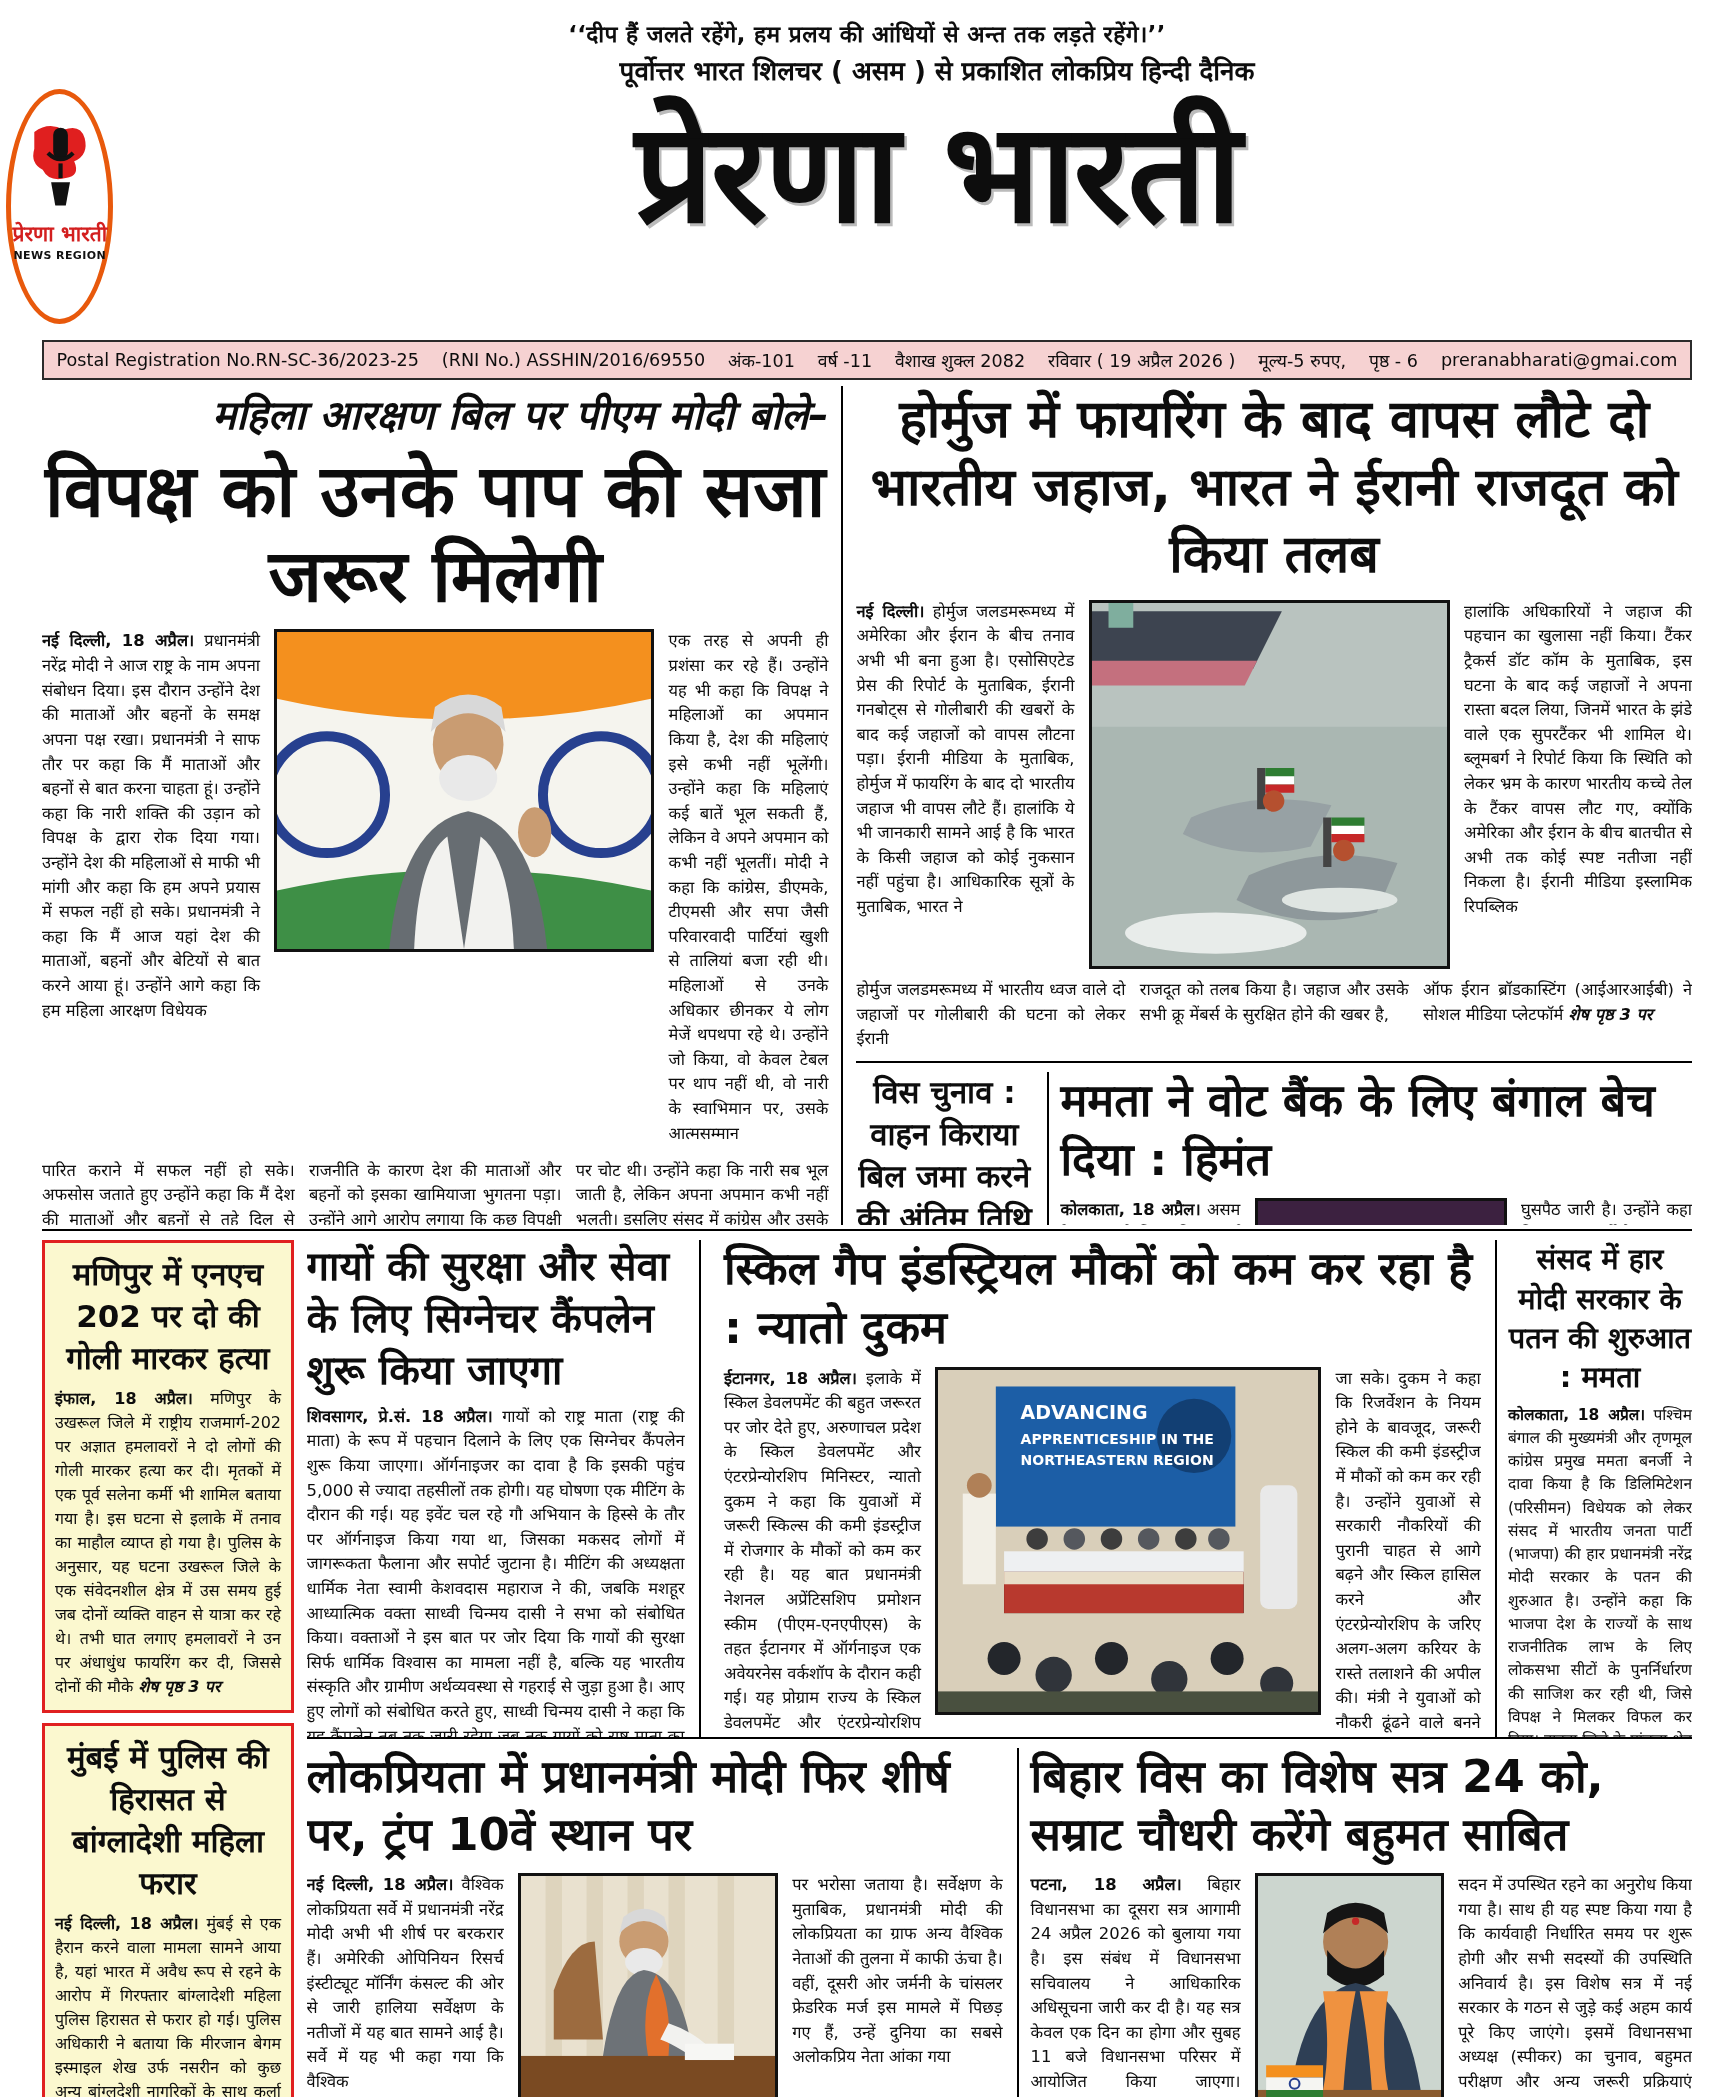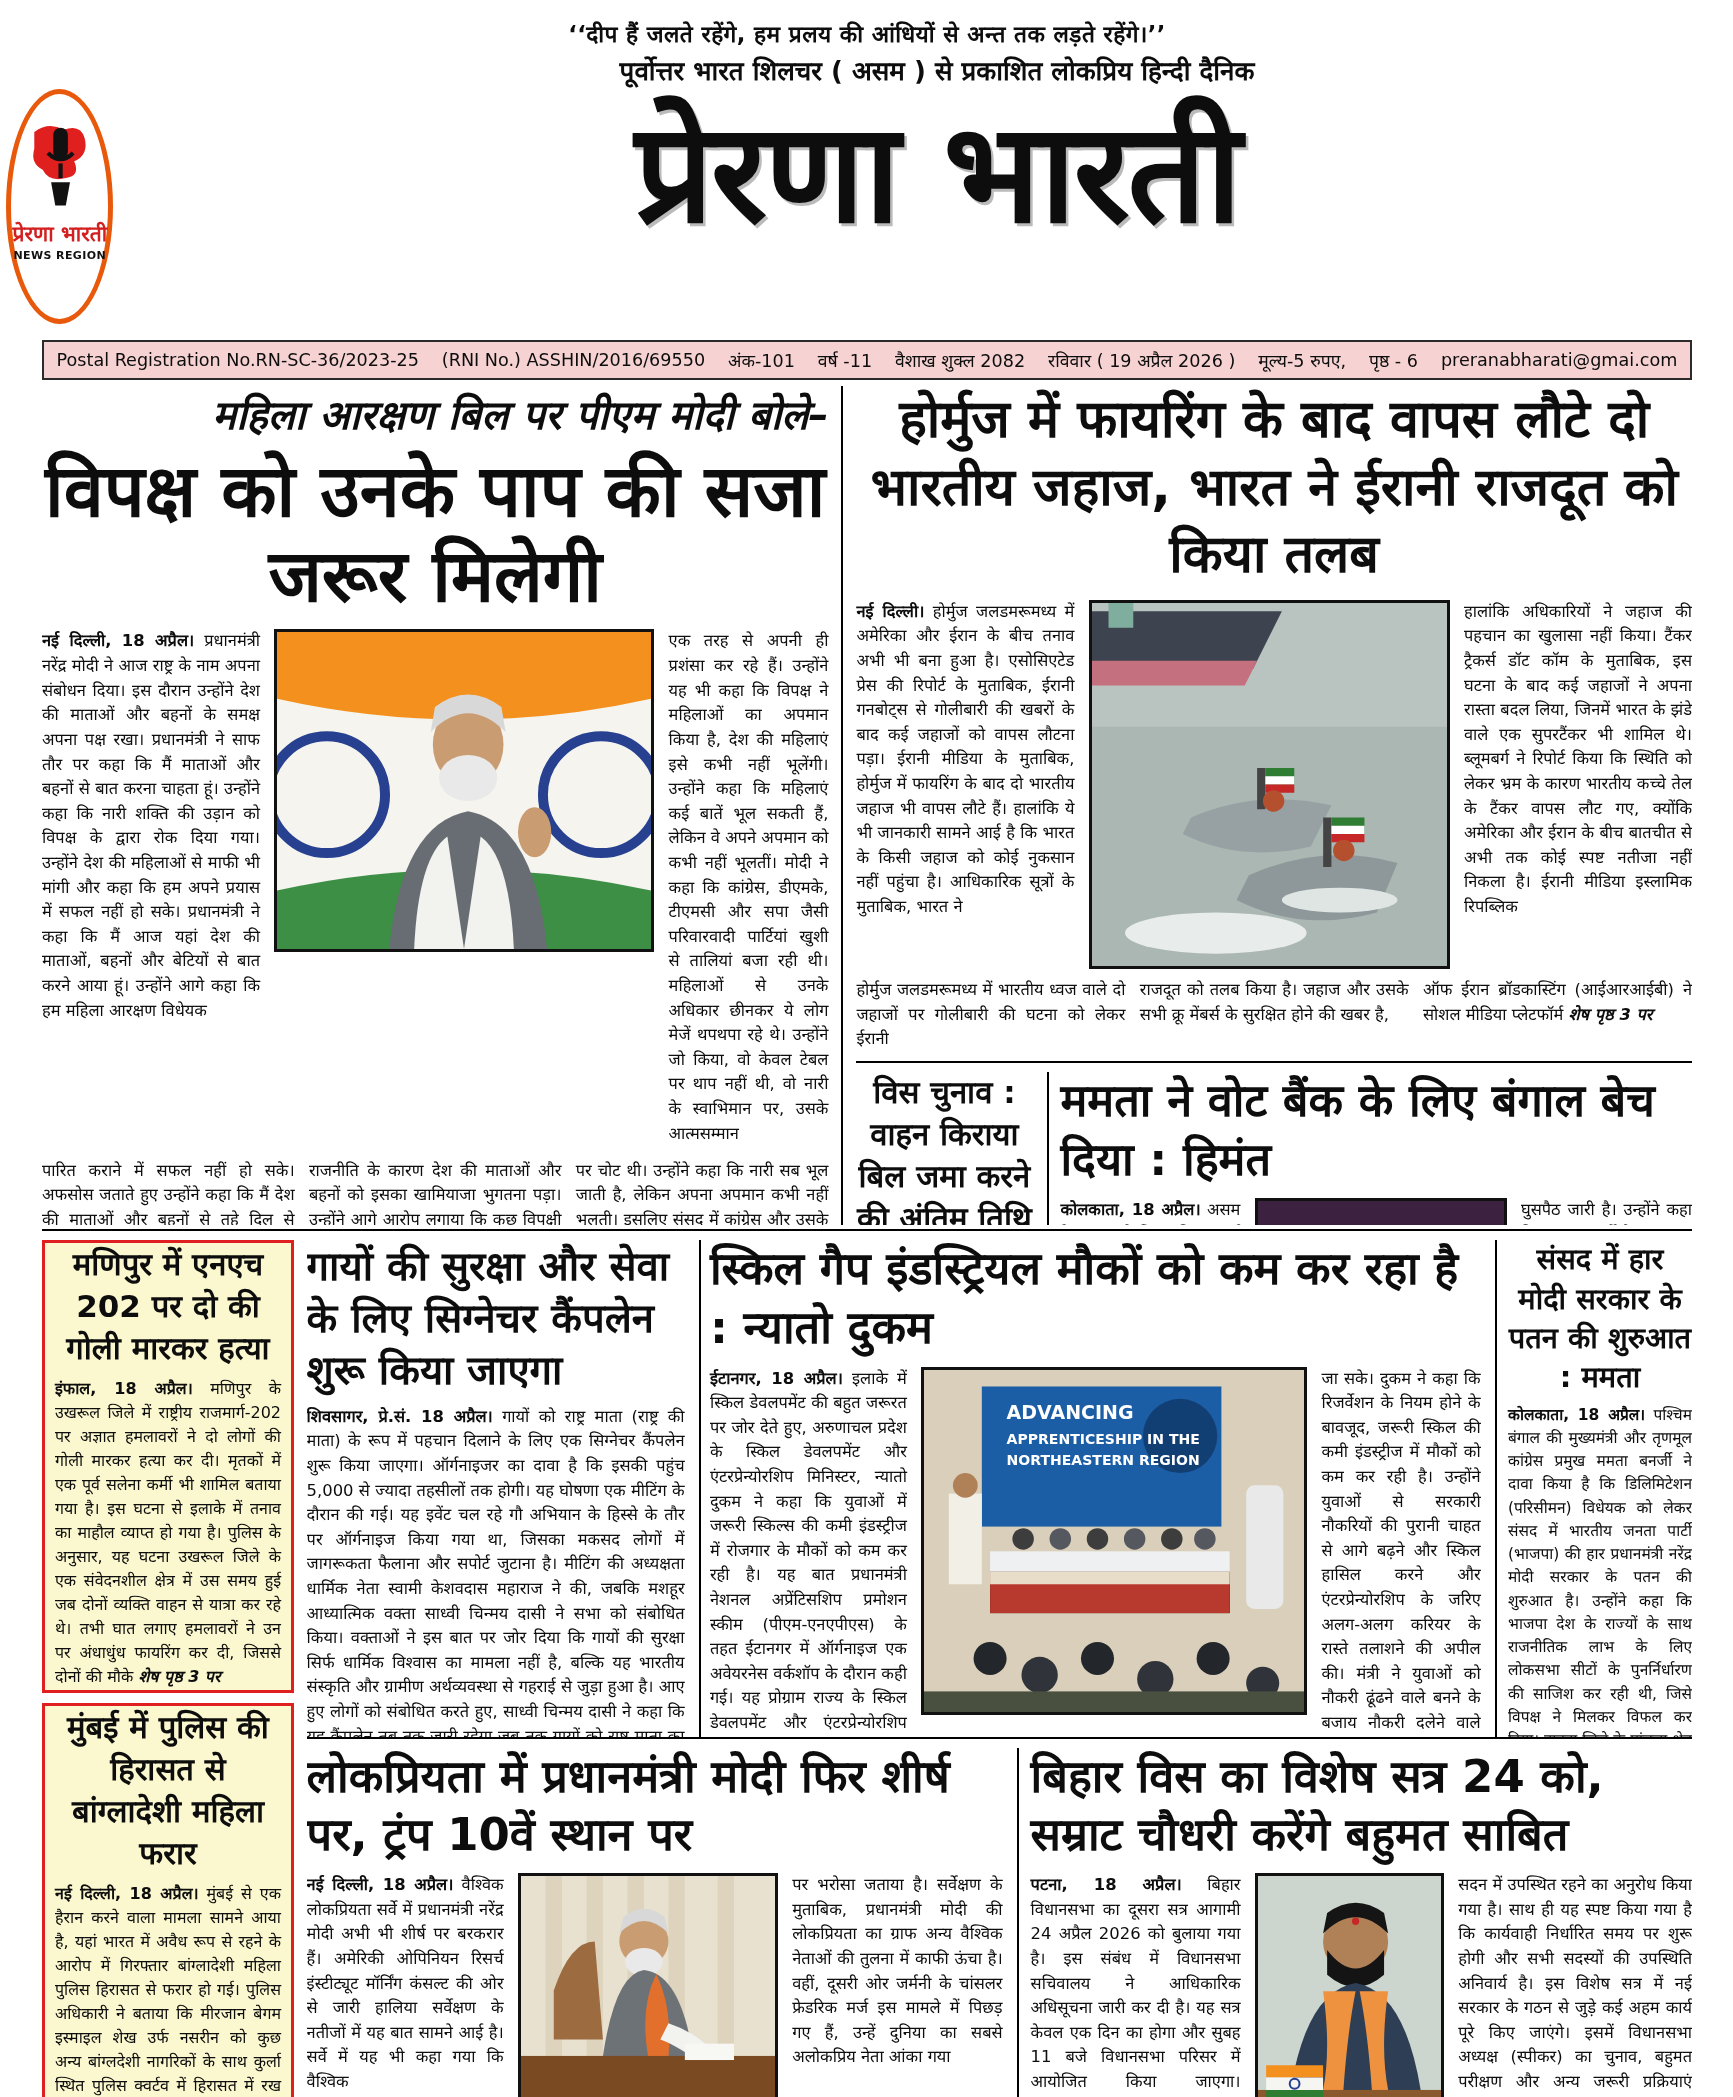--- a/index.html
+++ b/index.html
@@ -38,21 +38,21 @@
   .modi-kicker { font-size:40px; }
   .modi-headline { font-size:72px; font-weight:900; text-align:center; line-height:1.18; margin:7.6px 0 11px 0; }
   .right-top { flex:1; padding-left:13.4px; }
   .hormuz-headline { font-size:52px; font-weight:900; text-align:center; line-height:1.3; margin-bottom:11px; }
   .h-md { font-size:45px; font-weight:700; text-align:left; line-height:1.3; }
   .h-sm { font-size:31px; font-weight:800; text-align:center; line-height:1.35; }
   .gap { gap:14.3px; }
 
   
   #mid-wrap { height:950px; overflow:hidden; margin-top:4.2px; border-top:2.5px solid #000; padding-top:9.2px; }
-  .ybox { background:#fbf8cf; border:3.8px solid #e02020; padding:1px 10px; margin-bottom:10px; }
+  .ybox { background:#fbf8cf; border:3.8px solid #e02020; padding:11px 10px; margin-bottom:10px; }
   .ybox .body { font-size:16px; }
   .yellow-col { width:252px; flex-shrink:0; }
   .mid-right { flex:1; padding-left:12.6px; }
   #mid-r1 { height:497px; overflow:hidden; }
   #mid-r2 { height:428px; overflow:hidden; border-top:2.5px solid #000; padding-top:8.4px; }
 
   .banner-text { fill:#fff; font-weight:700; }
 </style>
 </head>
 <body>
@@ -239,21 +239,21 @@
           <article style="width:378px;">
             <h3 class="h-md" style="font-size:40px;">गायों की सुरक्षा और सेवा के लिए सिग्नेचर कैंपलेन शुरू किया जाएगा</h3>
             <p class="body" style="margin-top:8.4px;">
               <span class="dateline">शिवसागर, प्रे.सं. 18 अप्रैल।</span>
               <span>गायों को राष्ट्र माता (राष्ट्र की माता) के रूप में पहचान दिलाने के लिए एक सिग्नेचर कैंपलेन शुरू किया जाएगा। ऑर्गनाइजर का दावा है कि इसकी पहुंच 5,000 से ज्यादा तहसीलों तक होगी। यह घोषणा एक मीटिंग के दौरान की गई। यह इवेंट चल रहे गौ अभियान के हिस्से के तौर पर ऑर्गनाइज किया गया था, जिसका मकसद लोगों में जागरूकता फैलाना और सपोर्ट जुटाना है। मीटिंग की अध्यक्षता धार्मिक नेता स्वामी केशवदास महाराज ने की, जबकि मशहूर आध्यात्मिक वक्ता साध्वी चिन्मय दासी ने सभा को संबोधित किया। वक्ताओं ने इस बात पर जोर दिया कि गायों की सुरक्षा सिर्फ धार्मिक विश्वास का मामला नहीं है, बल्कि यह भारतीय संस्कृति और ग्रामीण अर्थव्यवस्था से गहराई से जुड़ा हुआ है। आए हुए लोगों को संबोधित करते हुए, साध्वी चिन्मय दासी ने कहा कि यह कैंपलेन तब तक जारी रहेगा जब तक गायों को राष्ट्र माता का दर्जा नहीं मिल जाता। उन्होंने लोगों से गाय सेवा की पहल में योगदान देकर और सरकार के अलग-अलग लेवल पर मांग का समर्थन करके इस आंदोलन में एक्टिव रूप से हिस्सा ललेने की अपील की। ऑर्गनाइजर ने बताया कि संत, सोशल वर्कर और गाय बचाने वाले ग्रुप मिलकर कई इलाकों में यह कैंपलेन चला रहे हैं। उन्होंने लोगों से यह भी अपील की</span>
               
             </p>
           </article>
 
           <article style="flex:1;" class="sect-l">
-            <div style="padding-left:9px;">
+            <div style="padding-left:23px;">
               <h3 class="h-md">स्किल गैप इंडस्ट्रियल मौकों को कम कर रहा है : न्यातो दुकम</h3>
               <div class="cols gap" style="margin-top:9.2px;">
                 <div class="body" style="width:197px;">
                   <span class="dateline">ईटानगर, 18 अप्रैल।</span>
                   <span>इलाके में स्किल डेवलपमेंट की बहुत जरूरत पर जोर देते हुए, अरुणाचल प्रदेश के स्किल डेवलपमेंट और एंटरप्रेन्योरशिप मिनिस्टर, न्यातो दुकम ने कहा कि युवाओं में जरूरी स्किल्स की कमी इंडस्ट्रीज में रोजगार के मौकों को कम कर रही है। यह बात प्रधानमंत्री नेशनल अप्रेंटिसशिप प्रमोशन स्कीम (पीएम-एनएपीएस) के तहत ईटानगर में ऑर्गनाइज एक अवेयरनेस वर्कशॉप के दौरान कही गई। यह प्रोग्राम राज्य के स्किल डेवलपमेंट और एंटरप्रेन्योरशिप डिपार्टमेंट की एक खास पायलट पहल चलाया गया था। पापुम पारे जिले में हुई यह मौजूदा फाइनेंशियल ईयर में की गई कोशिशों में से एक है।</span>
                 </div>
                 <div class="photo" style="width:386px;height:348px;">
                   <svg viewBox="0 0 92 83" preserveAspectRatio="none">
                     <rect width="92" height="83" fill="#d9cfba"></rect>
                     <rect x="14" y="4" width="58" height="34" fill="#1c5ea6"></rect>

